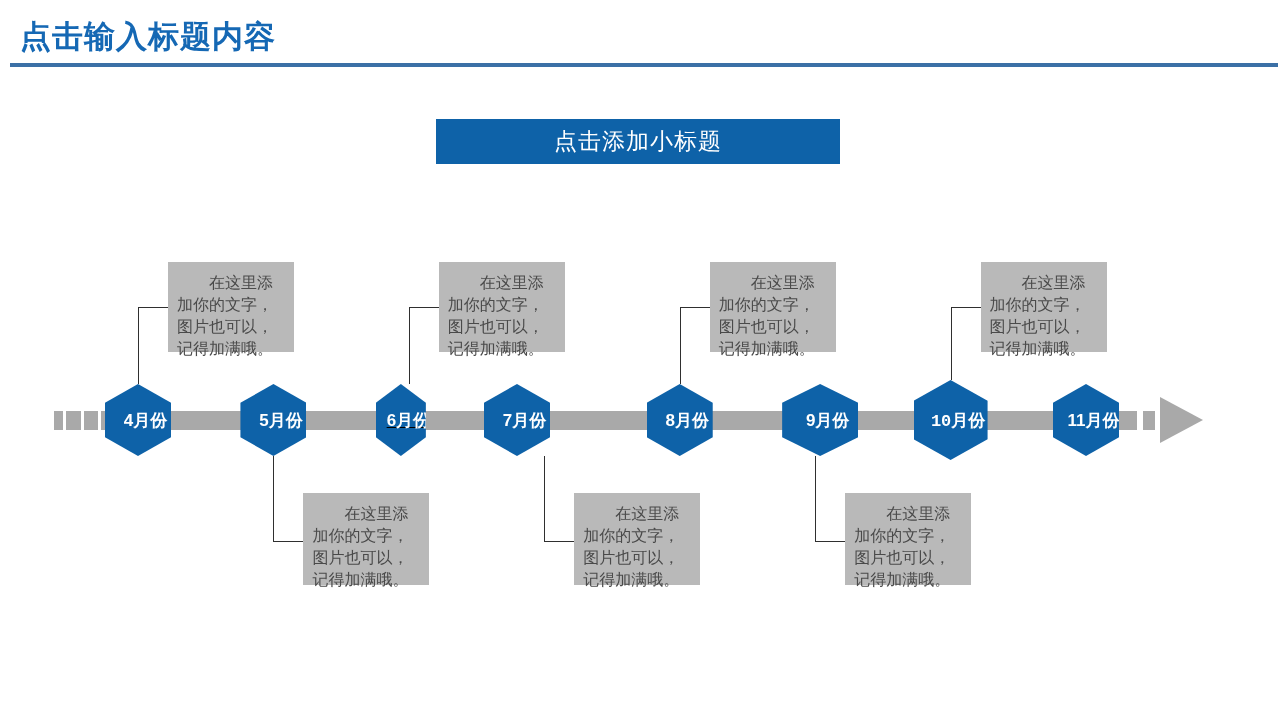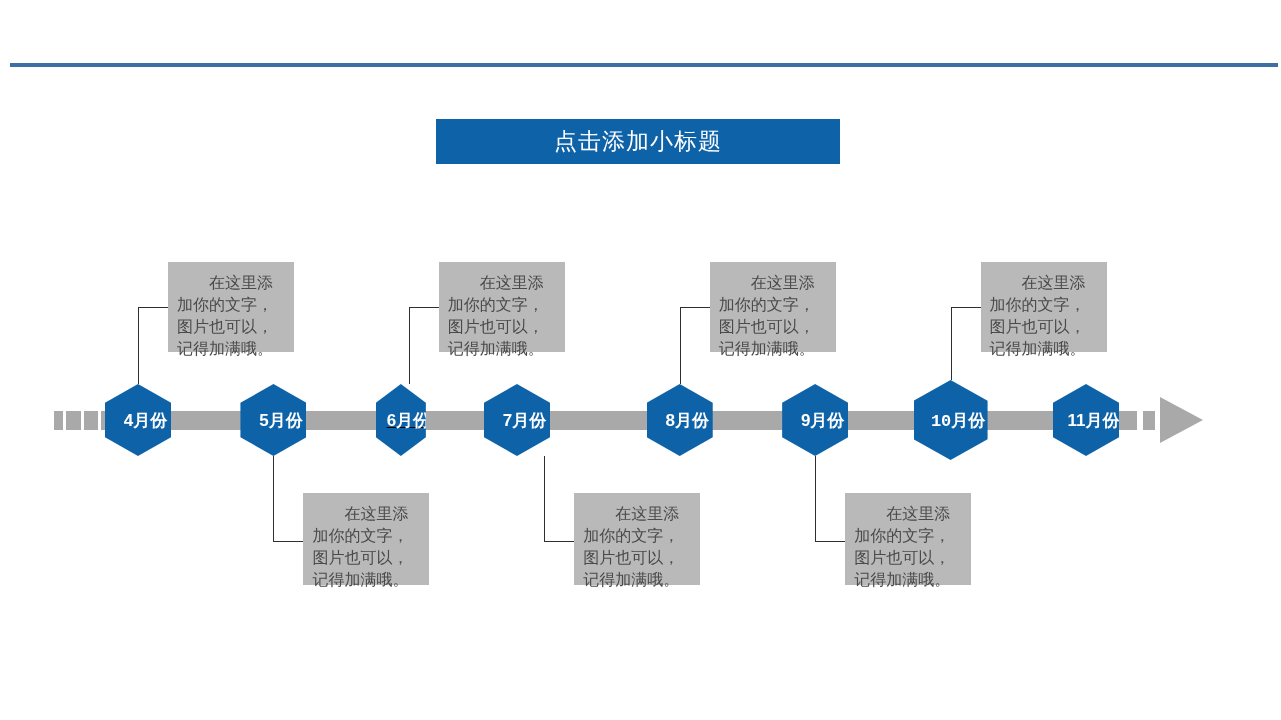--- a/index.html
+++ b/index.html
@@ -40,20 +40,21 @@
     font-size:16px;line-height:22px;color:var(--note-text-gray,#4a4a4a);
     text-indent:2em;text-align:left;
   }
   .cline{position:absolute;background:var(--connector-dark,#2f2f2f);}
 </style>
 </head>
 <body>
 
 <div class="slide">
 
+  <div class="title">点击输入标题内容</div>
   <div class="title-rule"></div>
 
   <div class="banner">
     <span>点击添加小标题</span>
   </div>
 
   <div>
 
     <div class="dash" style="left:54px;width:9px;"></div>
     <div class="dash" style="left:66px;width:15px;"></div>
@@ -89,21 +90,21 @@
         </div>
         <div class="hex" style="left: 375.86px; top: 384px; width: 50px; height: 72px; text-decoration: underline;">
           <span>6月份</span>
         </div>
         <div class="hex" style="left: 484px; top: 384px; width: 66px; height: 72px;">
           <span>7月份</span>
         </div>
         <div class="hex" style="left: 646.72px; top: 384px; width: 66px; height: 72px;">
           <span>8月份</span>
         </div>
-        <div class="hex" style="left: 782.15px; top: 384px; width: 66px; height: 72px;">
+        <div class="hex" style="left: 782.15px; top: 384px; width: 76px; height: 72px;">
           <span>9月份</span>
         </div>
         <div class="hex" style="left: 913.58px; top: 380px; width: 74px; height: 80px; font-family: Liberation Mono, monospace;">
           <span>10月份</span>
         </div>
         <div class="hex" style="left: 1053.01px; top: 384px; width: 66px; height: 72px;">
           <span>11月份</span>
         </div>
       </div>
     <div id="notes">

